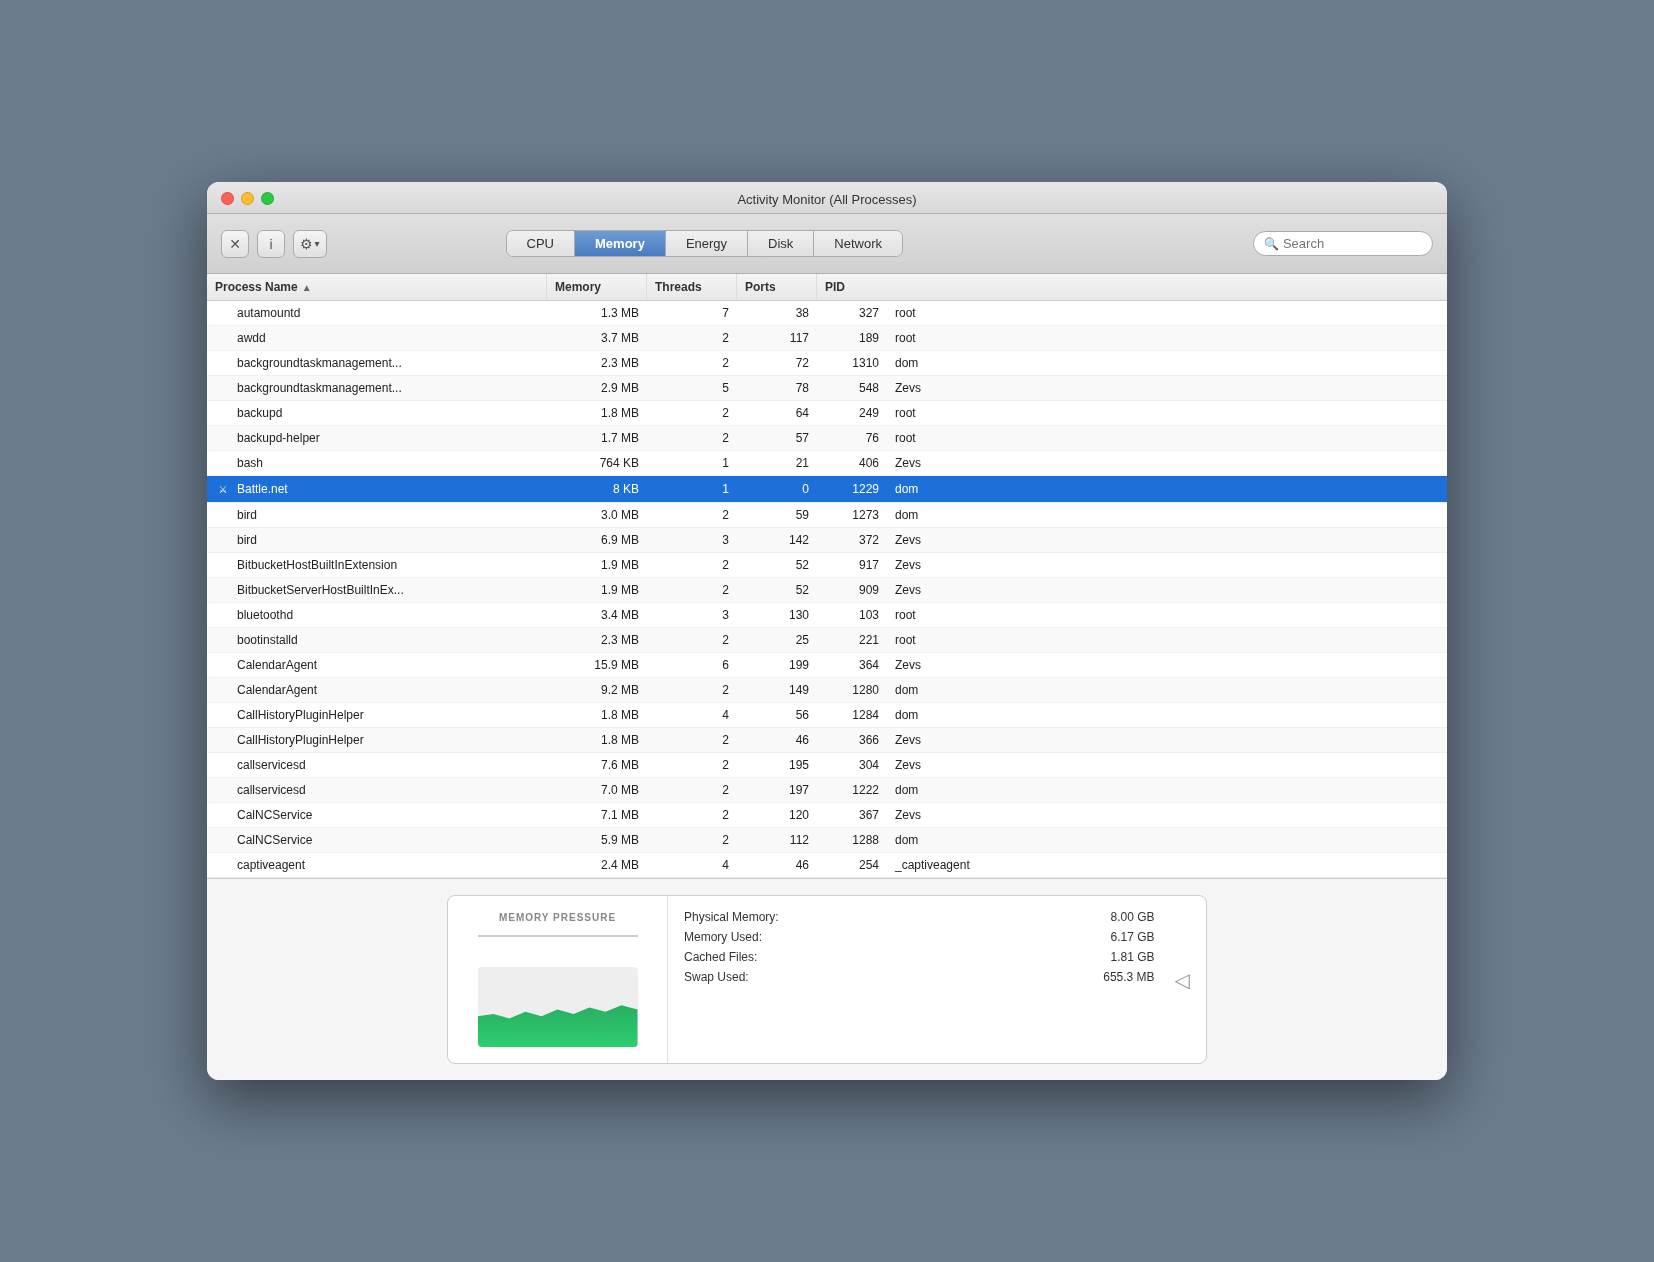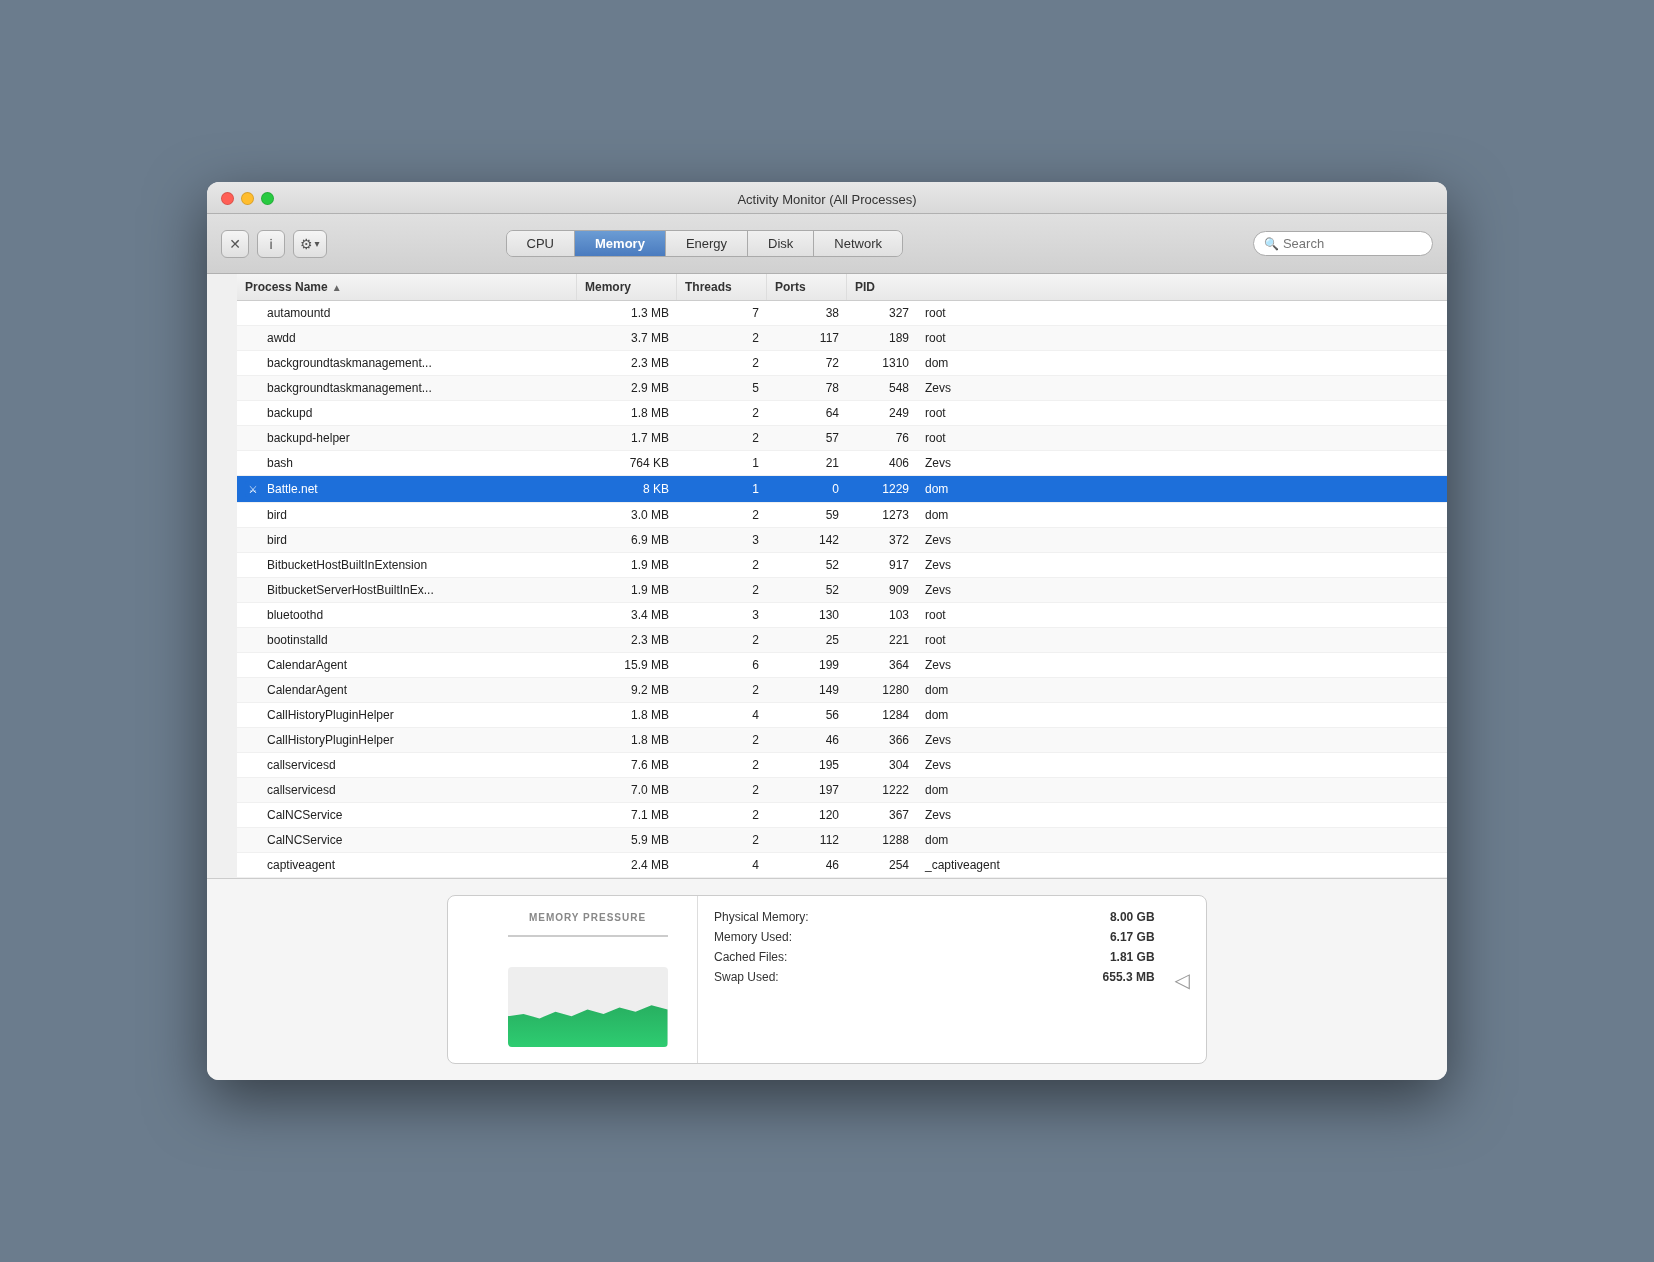--- a/index.html
+++ b/index.html
@@ -119,21 +119,20 @@
       border: none;
       outline: none;
       font-size: 13px;
       color: #1d4ed8;
       width: 100%;
       background: transparent;
     }
     .table-container {
       background: white;
       overflow: hidden;
-      margin-left: 30px;
     }
     .table-header {
       display: grid;
       grid-template-columns: 340px 100px 90px 80px 70px 1fr;
       background: linear-gradient(to bottom, #f5f5f5, #e8e8e8);
       border-bottom: 1px solid #ccc;
       padding: 0;
     }
     .th {
       padding: 6px 8px;
@@ -198,21 +197,20 @@
       justify-content: center;
       gap: 0;
     }
     .stats-card {
       background: white;
       border: 1px solid #ccc;
       border-radius: 8px;
       display: flex;
       overflow: hidden;
       width: 760px;
-      padding-left: 30px;
     }
     .memory-pressure-section {
       width: 220px;
       padding: 16px;
       border-right: 1px solid #ddd;
       display: flex;
       flex-direction: column;
       align-items: center;
     }
     .mp-label {
@@ -253,21 +251,21 @@
     .stats-col {
       flex: 1;
     }
     .stat-row {
       display: flex;
       justify-content: space-between;
       margin-bottom: 6px;
       font-size: 12px;
     }
     .stat-label { color: #333; }
-    .stat-value { color: #333; font-weight: 700; }
+    .stat-value { color: #333; font-weight: 400; }
   </style>
 </head>
 <body>
 
 <div class="window">
 
   <div class="titlebar">
     <div class="traffic-lights">
       <div class="traffic-light tl-close"></div>
       <div class="traffic-light tl-minimize"></div>

